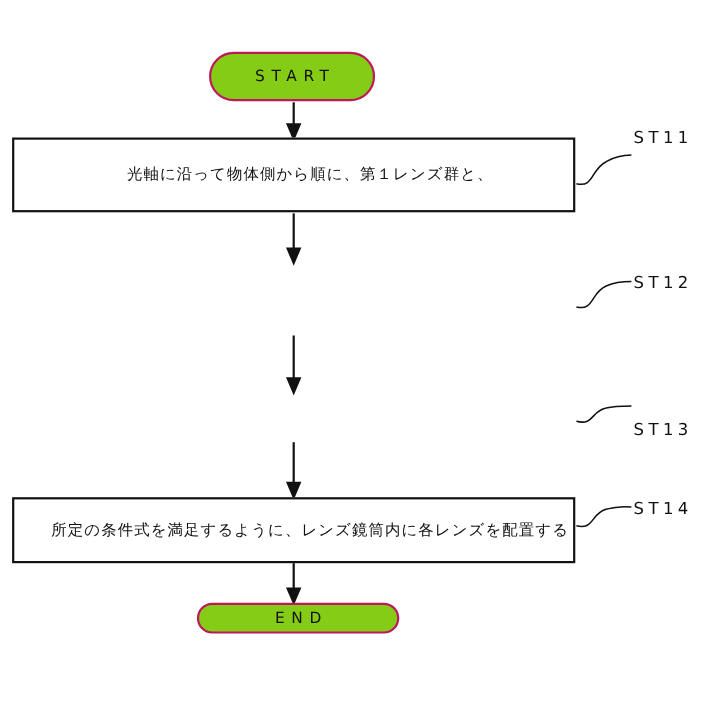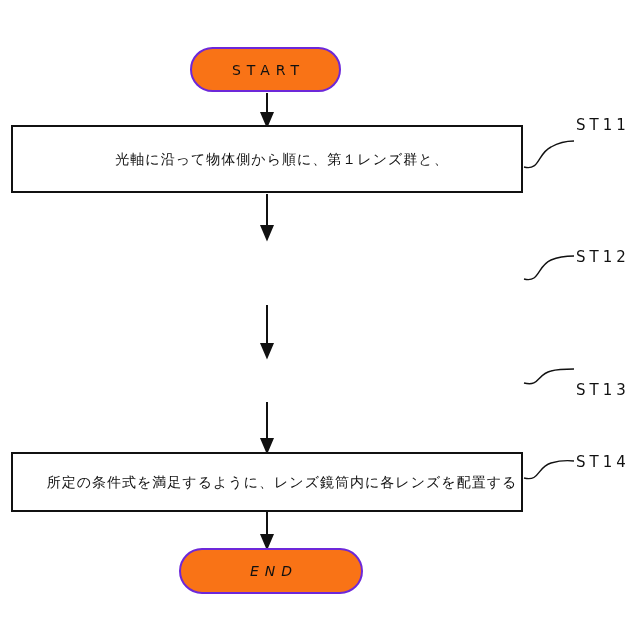--- a/index.html
+++ b/index.html
@@ -19,32 +19,32 @@
   .connectors {
     position: absolute;
     left: 0;
     top: 0;
     width: 640px;
     height: 640px;
   }
   .terminal {
     position: absolute;
     box-sizing: border-box;
-    border: 2px solid #6d28d9;
+    border: 2px solid #be185d;
     border-radius: 23px;
     display: flex;
     align-items: center;
     justify-content: center;
     font-size: 14px;
     letter-spacing: 6px;
     text-indent: 6px; 
-    background: #f97316;
+    background: #84cc16;
   }
   .terminal.start { left: 190px; top: 47px;  width: 151px; height: 45px; }
-  .terminal.end   { left: 179px; top: 548px; width: 184px; height: 46px; font-style: italic; }
+  .terminal.end   { left: 179px; top: 548px; width: 184px; height: 28px; }
   .process {
     position: absolute;
     left: 11px;
     width: 512px;
     box-sizing: border-box;
     border: 2px solid #111111;
     background: #ffffff;
     display: flex;
     flex-direction: column;
     justify-content: center;

